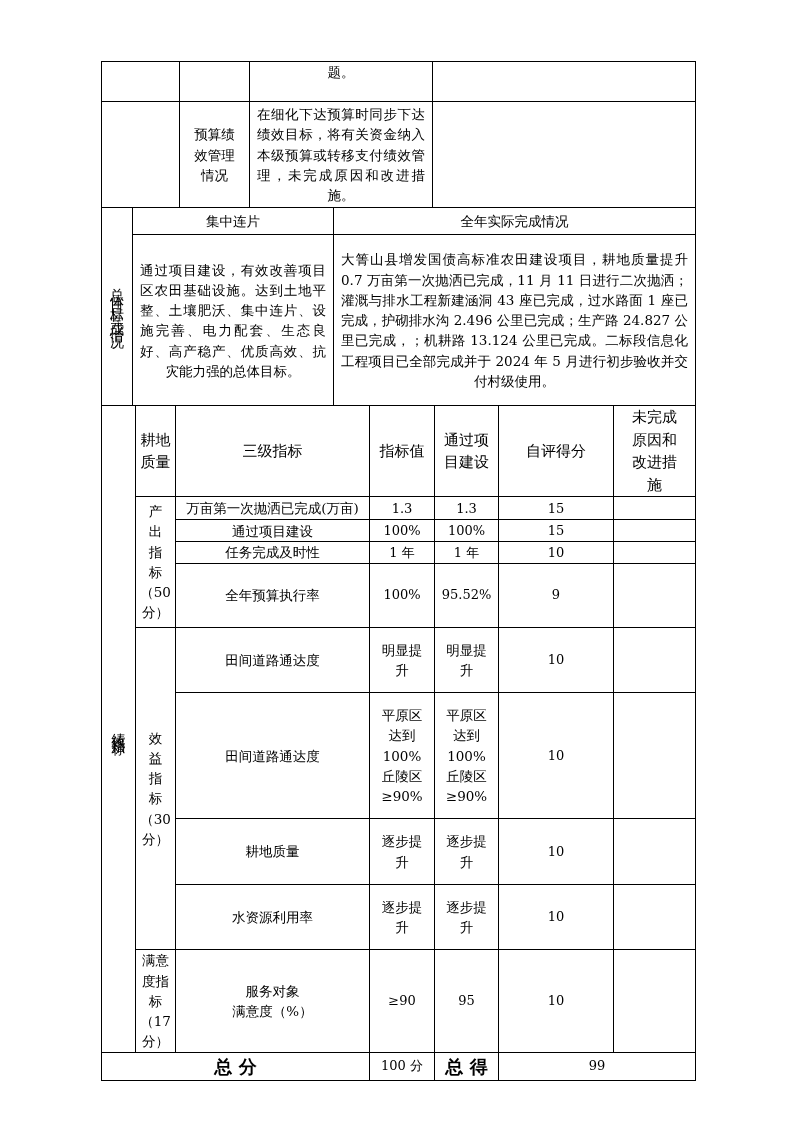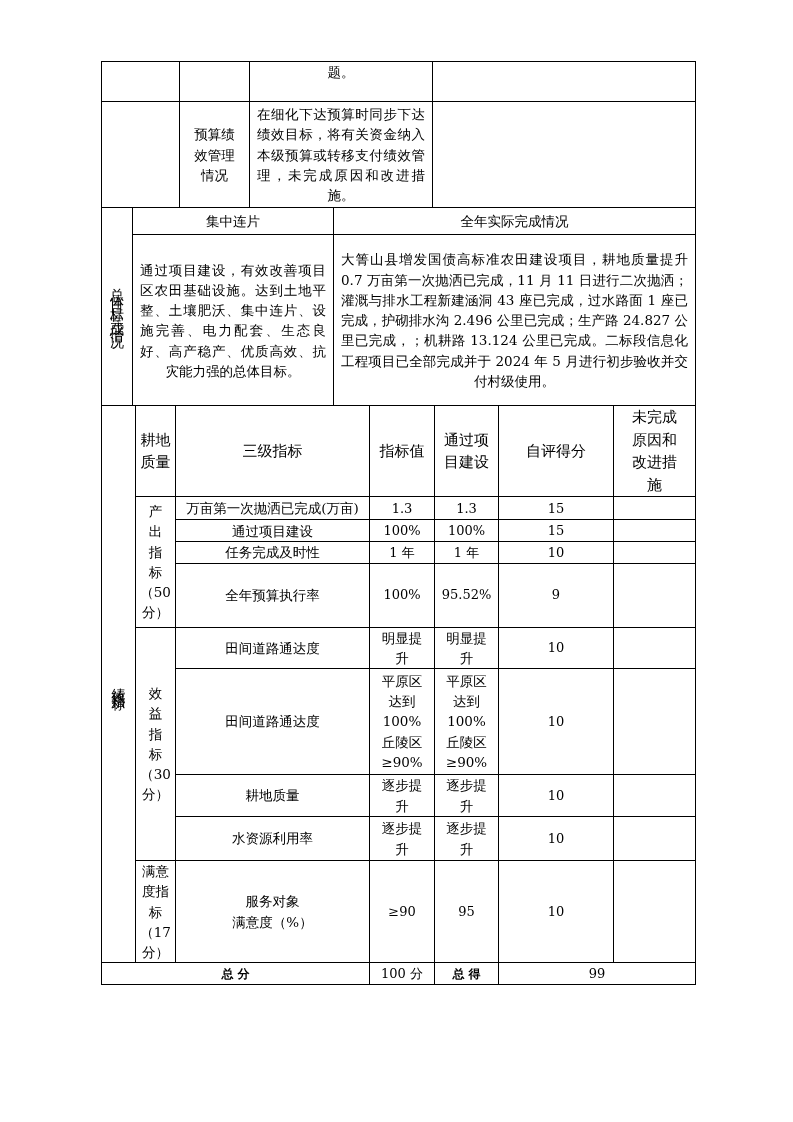--- a/index.html
+++ b/index.html
@@ -30,23 +30,23 @@
   .hdr span{display:inline-block;max-width:48px;}
   .vtext{
     writing-mode:vertical-lr;
     text-orientation:upright;
     display:inline-block;
     font-size:14px;
   }
   .vt-long{letter-spacing:7px;}
   .vt-short{letter-spacing:3px;}
   .prewrap{white-space:pre-line;}
-  .bold{font-weight:bold;font-size:12px;margin-top:48px;}
+  .bold{font-weight:bold;font-size:18px;margin-top:48px;}
   .num{font-size:13px;}
-  .tight{padding:0 7px;}
+  .tight{padding:12px 7px;}
 </style>
 </head>
 <body>
 
 <div class="page">
   <div class="doc">
 
     <table>
       <colgroup>
           <col style="width:78px">

